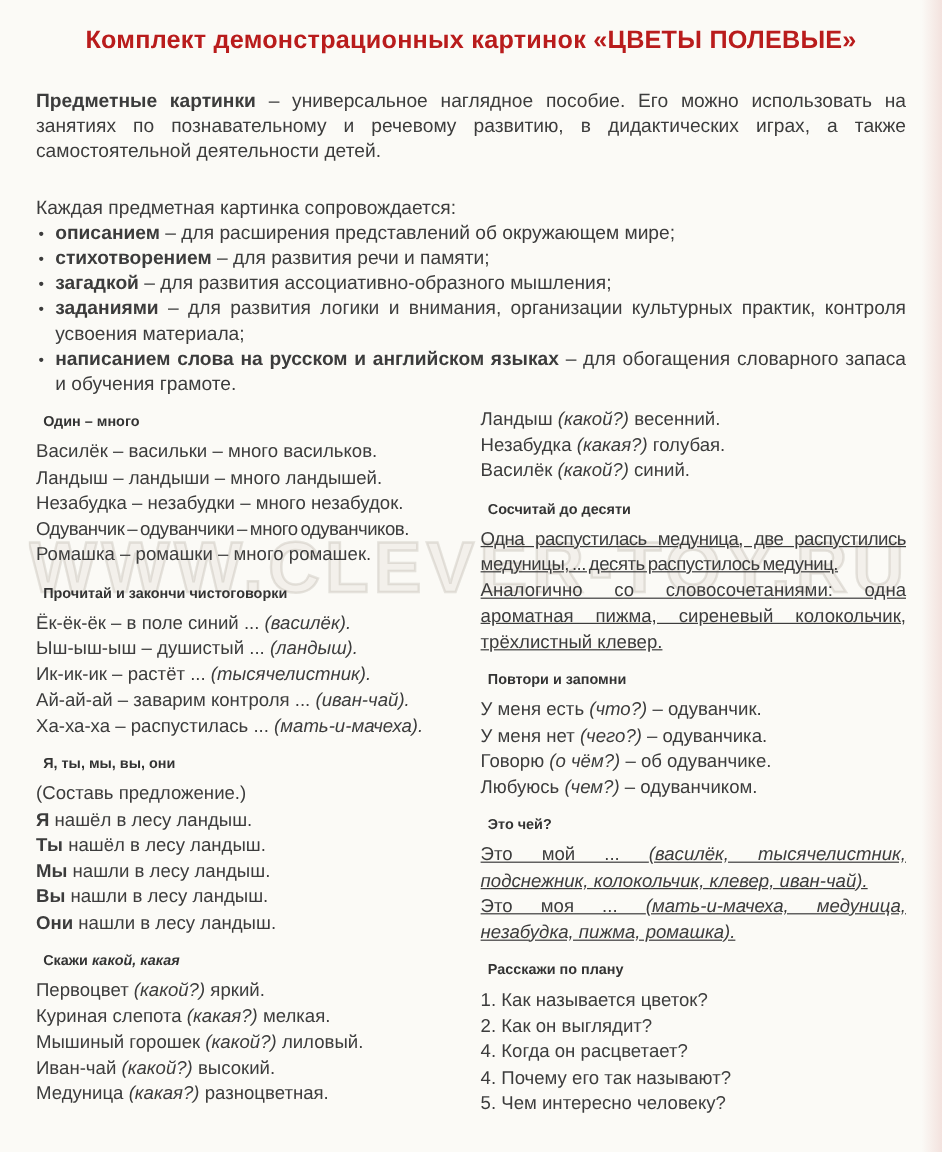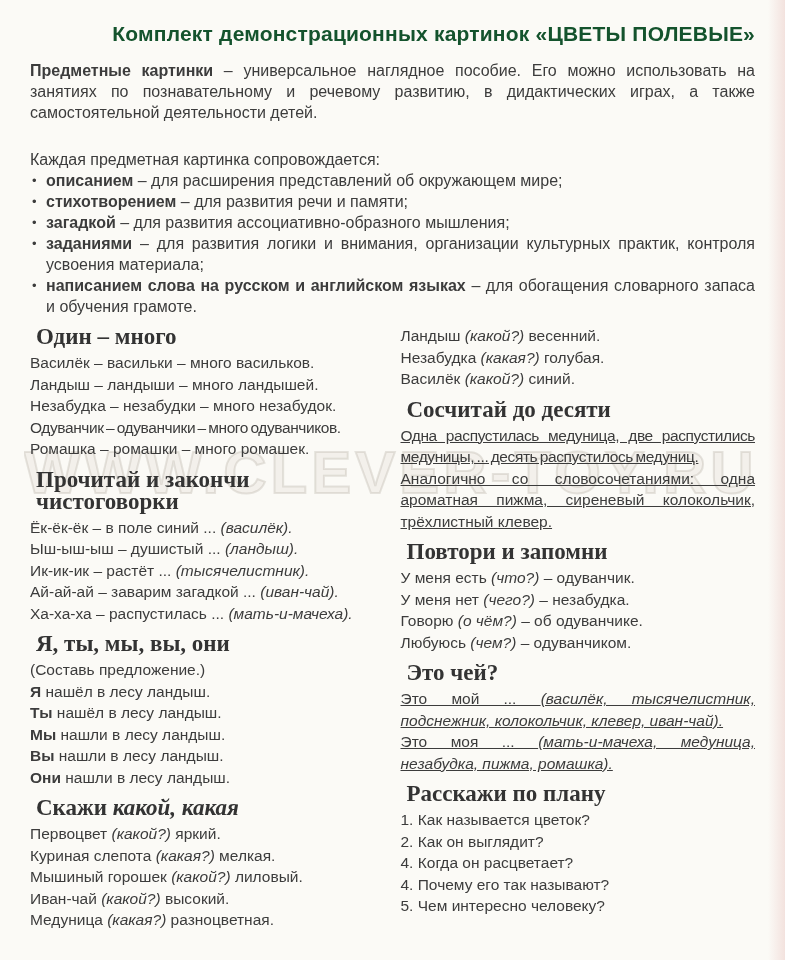--- a/index.html
+++ b/index.html
@@ -6,26 +6,26 @@
   html,body { width:785px; height:960px; }
   body {
     font-family:"Liberation Sans","DejaVu Sans",sans-serif;
     color:#3c3c3c;
     background:linear-gradient(90deg,#fbfaf6 0px,#fbfaf6 768px,#f3e2de 785px);
     position:relative;
     overflow:hidden;
   }
   .page { padding:22px 30px 0 30px; position:relative; z-index:1; }
   .title {
-    text-align:right;
+    text-align:center;
     font-size:21px;
     font-weight:bold;
-    color:#14532d;
+    color:#b91c1c;
     letter-spacing:.2px;
-    margin-bottom:14px;
+    margin-bottom:28px;
   }
   .para {
     font-size:16px;
     line-height:21px;
     text-align:justify;
   }
   .lead-bold { font-weight:bold; }
   .list-intro { font-size:16px; line-height:21px; margin-top:26px; }
   .bullet-row {
     position:relative;
@@ -40,26 +40,25 @@
   }
   .bullet-term { font-weight:bold; }
   .p2 { margin-top:13px; }
   .columns {
     display:flex;
     gap:16px;
     margin-top:8px;
   }
   .col { width:50%; }
   .sec-heading {
-    font-size:23px;
+    font-size:12px;
     font-weight:bold;
     color:#333;
     line-height:22px;
     margin:9px 0 4px 6px;
-    font-family:Liberation Serif, serif;
   }
   .col > .sec-heading:first-child { margin-top:1px; }
   .line { font-size:15.5px; line-height:21.5px; }
   .line.wrapped { text-align:justify;text-decoration:underline; }
   .line.cond { letter-spacing:-0.4px; word-spacing:-1.5px; }
   .bold { font-weight:bold; }
   .ital { font-style:italic; }
   .watermark {
     position:absolute;
     top:438px; left:24px;
@@ -114,21 +113,21 @@
         <div class="sec-heading"><span class="bold">Один – много</span></div>
         <div class="line"><span>Василёк – васильки – много васильков.</span></div>
         <div class="line"><span>Ландыш – ландыши – много ландышей.</span></div>
         <div class="line"><span>Незабудка – незабудки – много незабудок.</span></div>
         <div class="line cond"><span>Одуванчик – одуванчики – много одуванчиков.</span></div>
         <div class="line"><span>Ромашка – ромашки – много ромашек.</span></div>
         <div class="sec-heading"><span class="bold">Прочитай и закончи чистоговорки</span></div>
         <div class="line"><span>Ёк-ёк-ёк – в поле синий ... </span><span class="ital">(василёк).</span></div>
         <div class="line"><span>Ыш-ыш-ыш – душистый ... </span><span class="ital">(ландыш).</span></div>
         <div class="line"><span>Ик-ик-ик – растёт ... </span><span class="ital">(тысячелистник).</span></div>
-        <div class="line"><span>Ай-ай-ай – заварим загадкой ... </span><span class="ital">(иван-чай).</span></div>
+        <div class="line"><span>Ай-ай-ай – заварим контроля ... </span><span class="ital">(иван-чай).</span></div>
         <div class="line"><span>Ха-ха-ха – распустилась ... </span><span class="ital">(мать-и-мачеха).</span></div>
         <div class="sec-heading"><span class="bold">Я, ты, мы, вы, они</span></div>
         <div class="line"><span>(Составь предложение.)</span></div>
         <div class="line"><span class="bold">Я</span><span> нашёл в лесу ландыш.</span></div>
         <div class="line"><span class="bold">Ты</span><span> нашёл в лесу ландыш.</span></div>
         <div class="line"><span class="bold">Мы</span><span> нашли в лесу ландыш.</span></div>
         <div class="line"><span class="bold">Вы</span><span> нашли в лесу ландыш.</span></div>
         <div class="line"><span class="bold">Они</span><span> нашли в лесу ландыш.</span></div>
         <div class="sec-heading"><span class="bold">Скажи </span><span class="bold ital">какой, какая</span></div>
         <div class="line"><span>Первоцвет </span><span class="ital">(какой?)</span><span> яркий.</span></div>
@@ -140,21 +139,21 @@
     <div class="col">
 
     <div class="line"><span>Ландыш </span><span class="ital">(какой?)</span><span> весенний.</span></div>
         <div class="line"><span>Незабудка </span><span class="ital">(какая?)</span><span> голубая.</span></div>
         <div class="line"><span>Василёк </span><span class="ital">(какой?)</span><span> синий.</span></div>
         <div class="sec-heading"><span class="bold">Сосчитай до десяти</span></div>
         <div class="line wrapped cond"><span>Одна распустилась медуница, две распустились медуницы, ... десять распустилось медуниц.</span></div>
         <div class="line wrapped"><span>Аналогично со словосочетаниями: одна ароматная пижма, сиреневый колокольчик, трёхлистный клевер.</span></div>
         <div class="sec-heading"><span class="bold">Повтори и запомни</span></div>
         <div class="line"><span>У меня есть </span><span class="ital">(что?)</span><span> – одуванчик.</span></div>
-        <div class="line"><span>У меня нет </span><span class="ital">(чего?)</span><span> – незабудка.</span></div>
+        <div class="line"><span>У меня нет </span><span class="ital">(чего?)</span><span> – одуванчика.</span></div>
         <div class="line"><span>Говорю </span><span class="ital">(о чём?)</span><span> – об одуванчике.</span></div>
         <div class="line"><span>Любуюсь </span><span class="ital">(чем?)</span><span> – одуванчиком.</span></div>
         <div class="sec-heading"><span class="bold">Это чей?</span></div>
         <div class="line wrapped"><span>Это мой ... </span><span class="ital">(василёк, тысячелистник, подснежник, колокольчик, клевер, иван-чай).</span></div>
         <div class="line wrapped"><span>Это моя ... </span><span class="ital">(мать-и-мачеха, медуница, незабудка, пижма, ромашка).</span></div>
         <div class="sec-heading"><span class="bold">Расскажи по плану</span></div>
         <div class="line"><span>1. Как называется цветок?</span></div>
         <div class="line"><span>2. Как он выглядит?</span></div>
         <div class="line"><span>4. Когда он расцветает?</span></div>
         <div class="line"><span>4. Почему его так называют?</span></div>

